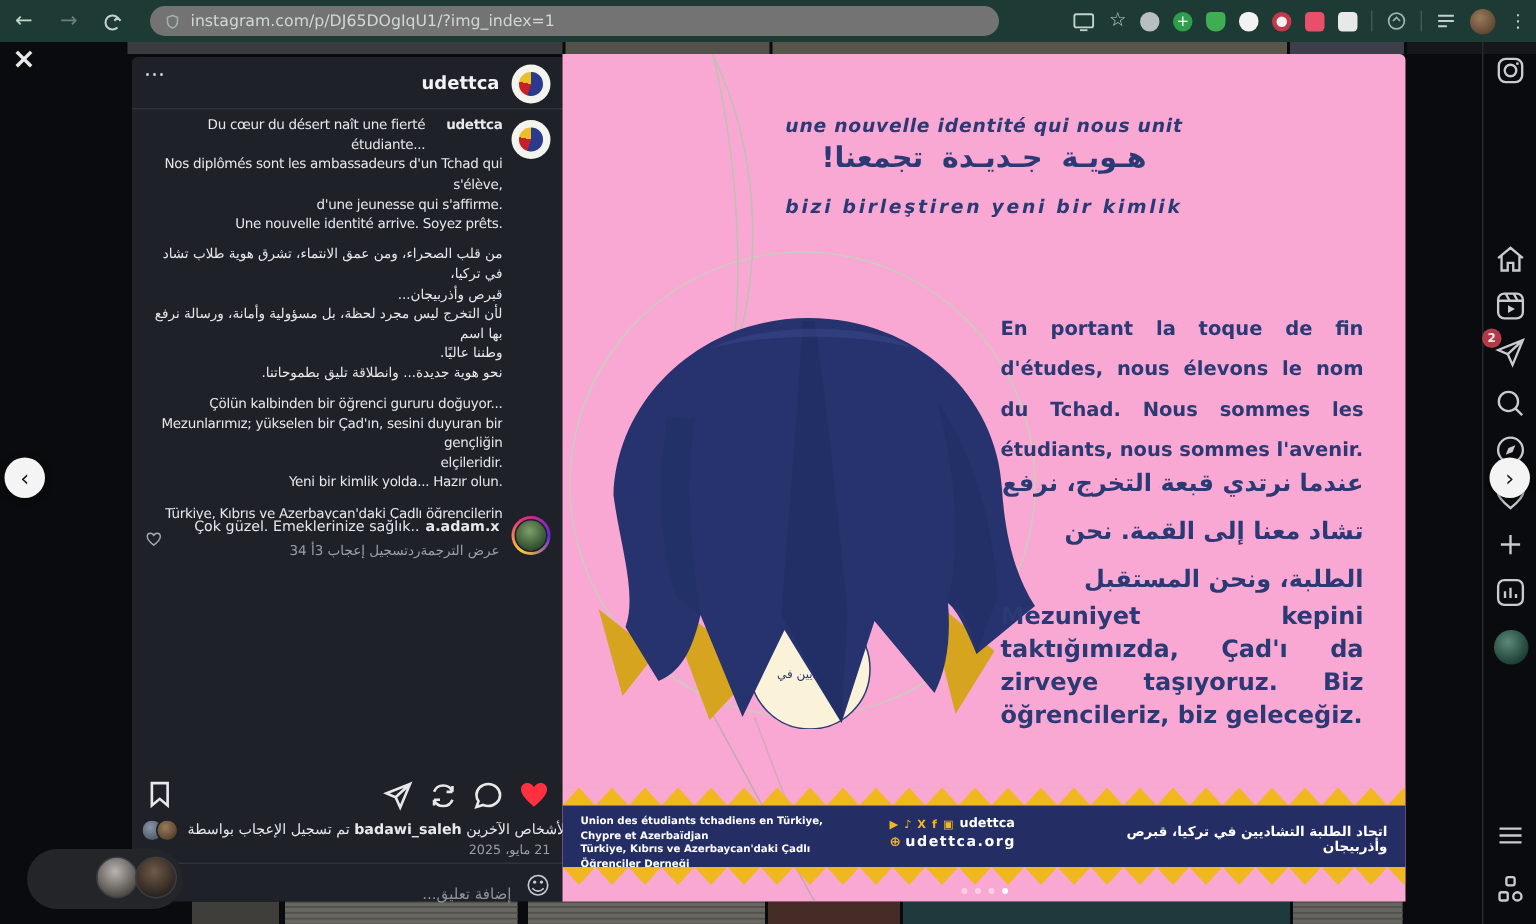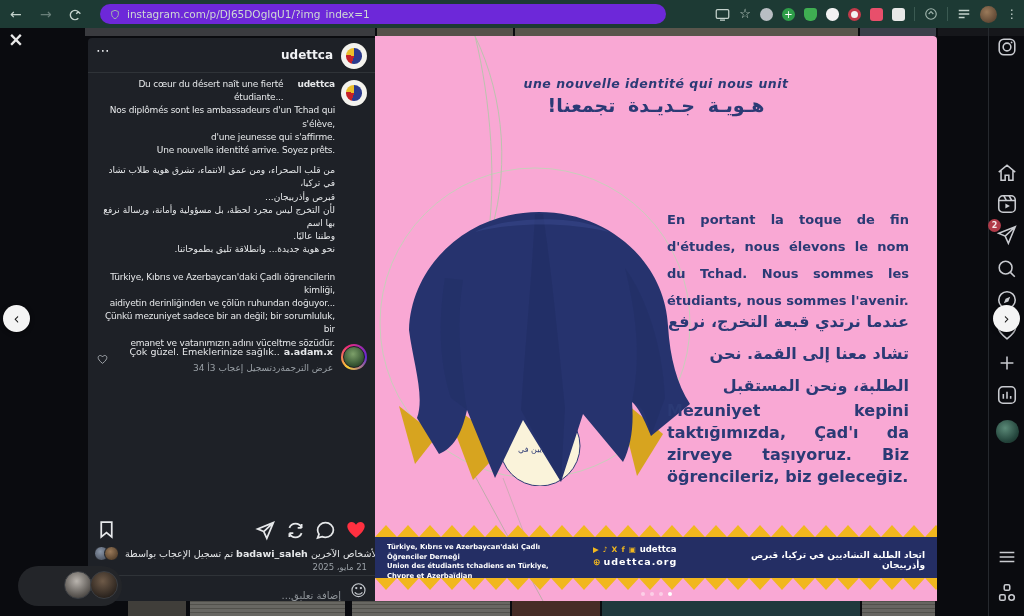--- a/index.html
+++ b/index.html
@@ -3,21 +3,21 @@
 <meta charset="utf-8">
 <style>
   html,body{margin:0;padding:0;background:#000;}
   *{box-sizing:border-box;}
   .app{position:relative;width:1024px;height:616px;overflow:hidden;background:#0a0b0f;font-family:"DejaVu Sans",sans-serif;}
   .abs{position:absolute;}
   
   .chrome{left:0;top:0;width:1024px;height:28px;background:#1d3a34;}
   .nav-glyph{color:#c4d2cc;font-size:14px;line-height:28px;}
   .nav-dim{opacity:.45;}
-  .url-pill{left:100px;top:4px;width:566px;height:20px;background:#6d28d9;border-radius:10px;display:flex;align-items:center;padding:0 10px;gap:7px;}
+  .url-pill{left:100px;top:4px;width:566px;height:20px;background:#737373;border-radius:10px;display:flex;align-items:center;padding:0 10px;gap:7px;}
   .url-text{color:#cfd9d4;font-size:10.5px;white-space:nowrap;overflow:hidden;}
   .chip{border-radius:50%;width:13px;height:13px;display:inline-block;}
   .chrome-right{right:6px;top:0;height:28px;display:flex;align-items:center;gap:9px;}
   .vsep{width:1px;height:14px;background:#3b5a52;}
   .chrome-avatar{width:17px;height:17px;border-radius:50%;background:radial-gradient(circle at 40% 35%,#9a7a5a,#4a3526);}
   
   .strip{height:8px;top:28px;}
   .bstrip{top:601px;height:15px;}
   .paper-lines{background-image:repeating-linear-gradient(#838176 0 1px,transparent 1px 4px);background-position:0 3px;}
   
@@ -156,20 +156,24 @@
       <div class="cap cap-ltr">Nos diplômés sont les ambassadeurs d'un Tchad qui s'élève,
 d'une jeunesse qui s'affirme.
 Une nouvelle identité arrive. Soyez prêts.</div>
       <div class="cap-gap"></div>
       <div class="cap cap-rtl">من قلب الصحراء، ومن عمق الانتماء، تشرق هوية طلاب تشاد في تركيا،
 قبرص وأذربيجان...
 لأن التخرج ليس مجرد لحظة، بل مسؤولية وأمانة، ورسالة نرفع بها اسم
 وطننا عاليًا.
 نحو هوية جديدة... وانطلاقة تليق بطموحاتنا.</div>
       <div class="cap-gap"></div>
+      <div class="cap cap-ltr">Çölün kalbinden bir öğrenci gururu doğuyor...
+Mezunlarımız; yükselen bir Çad'ın, sesini duyuran bir gençliğin
+elçileridir.
+Yeni bir kimlik yolda... Hazır olun.</div>
       <div class="cap-gap"></div>
       <div class="cap cap-ltr">Türkiye, Kıbrıs ve Azerbaycan'daki Çadlı öğrencilerin kimliği,
 aidiyetin derinliğinden ve çölün ruhundan doğuyor...
 Çünkü mezuniyet sadece bir an değil; bir sorumluluk, bir
 emanet ve vatanımızın adını yüceltme sözüdür.
 Yeni bir kimliğe doğru... Hayallerimize yakışan bir başlangıç.</div>
 
     </div>
 
     <div class="abs ring" style="right:8px;top:306px;width:26px;height:26px;">
@@ -247,20 +251,21 @@
 
     <svg class="abs" style="left:0;top:0;" width="562" height="565" viewBox="0 0 562 565">
       <circle cx="160" cy="287" r="155" fill="none" stroke="#c9cdbb" stroke-width="1"></circle>
       <path d="M100,0 C130,62 136,140 112,208 C122,148 116,64 100,0 Z" fill="none" stroke="#bcc2ae" stroke-width="1"></path>
       <line x1="100" y1="440" x2="168" y2="565" stroke="#a8ad99" stroke-width="1" opacity=".7"></line>
       <line x1="128" y1="442" x2="150" y2="500" stroke="#a8ad99" stroke-width="1" opacity=".5"></line>
     </svg>
 
     <div class="abs navy ptitle-fr">une nouvelle identité qui nous unit</div>
     <div class="abs navy ptitle-ar">هـويـة جـديـدة تجمعنا!</div>
+    <div class="abs navy ptitle-tr">bizi birleştiren yeni bir kimlik</div>
 
     <svg class="abs" style="left:10px;top:112px;" width="318" height="338" viewBox="0 0 318 338">
       <polygon points="58,252 88,332 122,296" fill="#d7a41f"></polygon>
       <polygon points="148,262 138,332 190,318" fill="#d7a41f"></polygon>
       <polygon points="232,248 252,328 278,286" fill="#d7a41f"></polygon>
       <polygon points="14,258 30,316 52,288" fill="#d7a41f"></polygon>
       <circle cx="155" cy="298" r="40" fill="#faf3da" stroke="#2c3a74" stroke-width="1"></circle>
       <text x="155" y="304" font-size="8" text-anchor="middle" fill="#2c3a74">التشاديين في</text>
       <path d="M24,182 C26,118 82,64 154,64 C226,64 280,116 283,178 C285,210 292,236 305,256 L266,288 C258,268 252,258 247,254 C249,278 246,298 238,314 L198,266 L176,334 L138,272 L110,330 L82,262 C76,288 68,300 54,306 L32,270 C40,248 28,214 24,182 Z" fill="#26336e"></path>
       <path d="M150,66 C146,140 140,200 136,262 L176,334 L180,260 C172,180 166,120 158,66 Z" fill="#1d2a5c" opacity=".4"></path>
@@ -276,22 +281,22 @@
     <svg class="abs" style="left:0;top:489px;" width="562" height="12">
       <defs>
           <pattern id="zu" width="22" height="12" patternUnits="userSpaceOnUse">
             <path d="M0,12 L11,0 L22,12 Z" fill="#f1b71e"></path>
           </pattern>
         </defs>
       <rect width="562" height="12" fill="url(#zu)"></rect>
     </svg>
     <div class="abs banner">
       <div class="banner-left">
+        <div>Union des étudiants tchadiens en Türkiye, Chypre et Azerbaïdjan</div>
         <div>Türkiye, Kıbrıs ve Azerbaycan'daki Çadlı Öğrenciler Derneği</div>
-        <div>Union des étudiants tchadiens en Türkiye, Chypre et Azerbaïdjan</div>
       </div>
       <div class="banner-center">
         <div style="font-size:8.5px;font-weight:bold;display:flex;gap:3px;align-items:center;">
           <span class="soc">▶</span>
           <span class="soc">♪</span>
           <span class="soc">X</span>
           <span class="soc">f</span>
           <span class="soc">▣</span>
           <span>udettca</span>
         </div>

